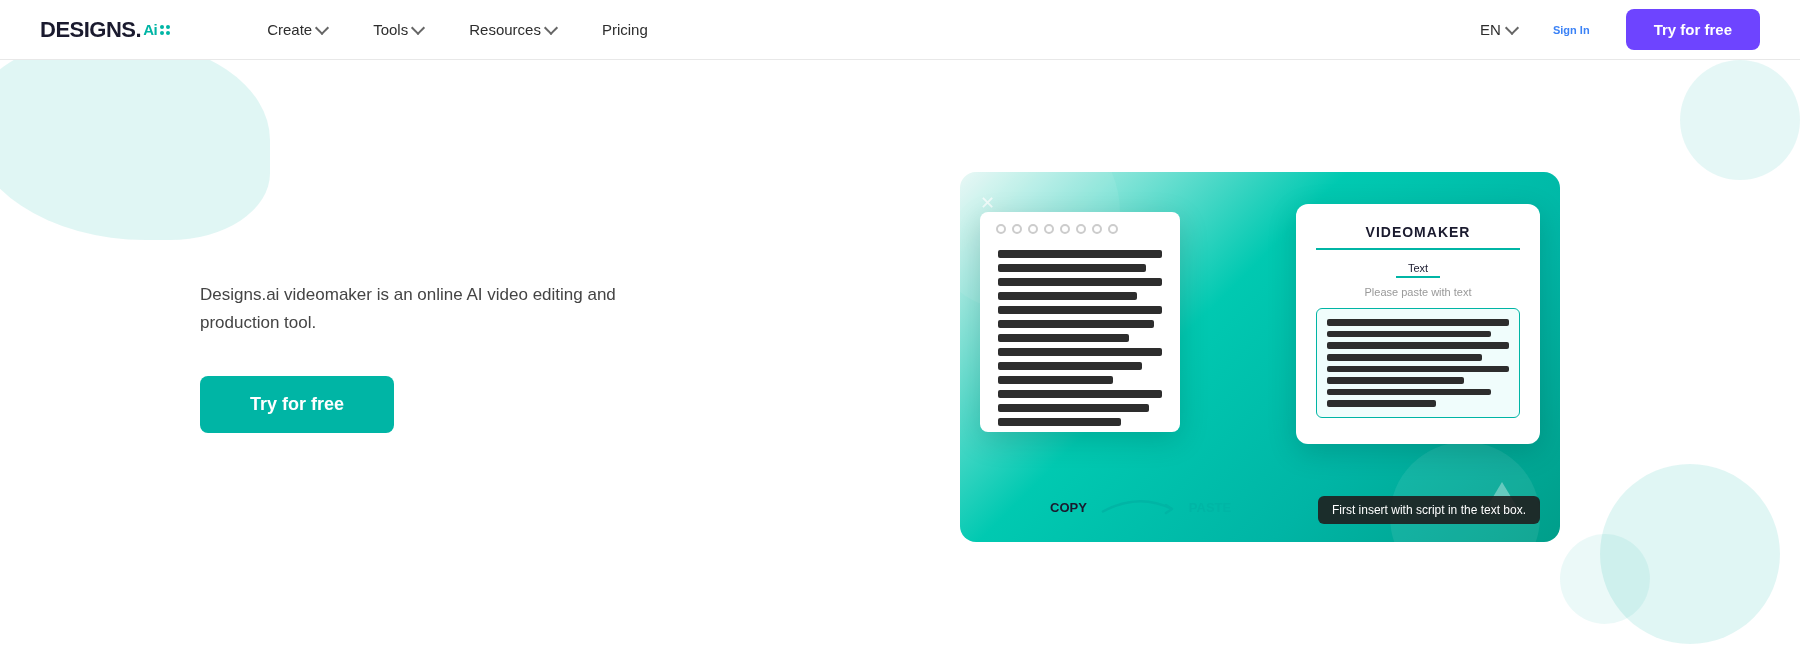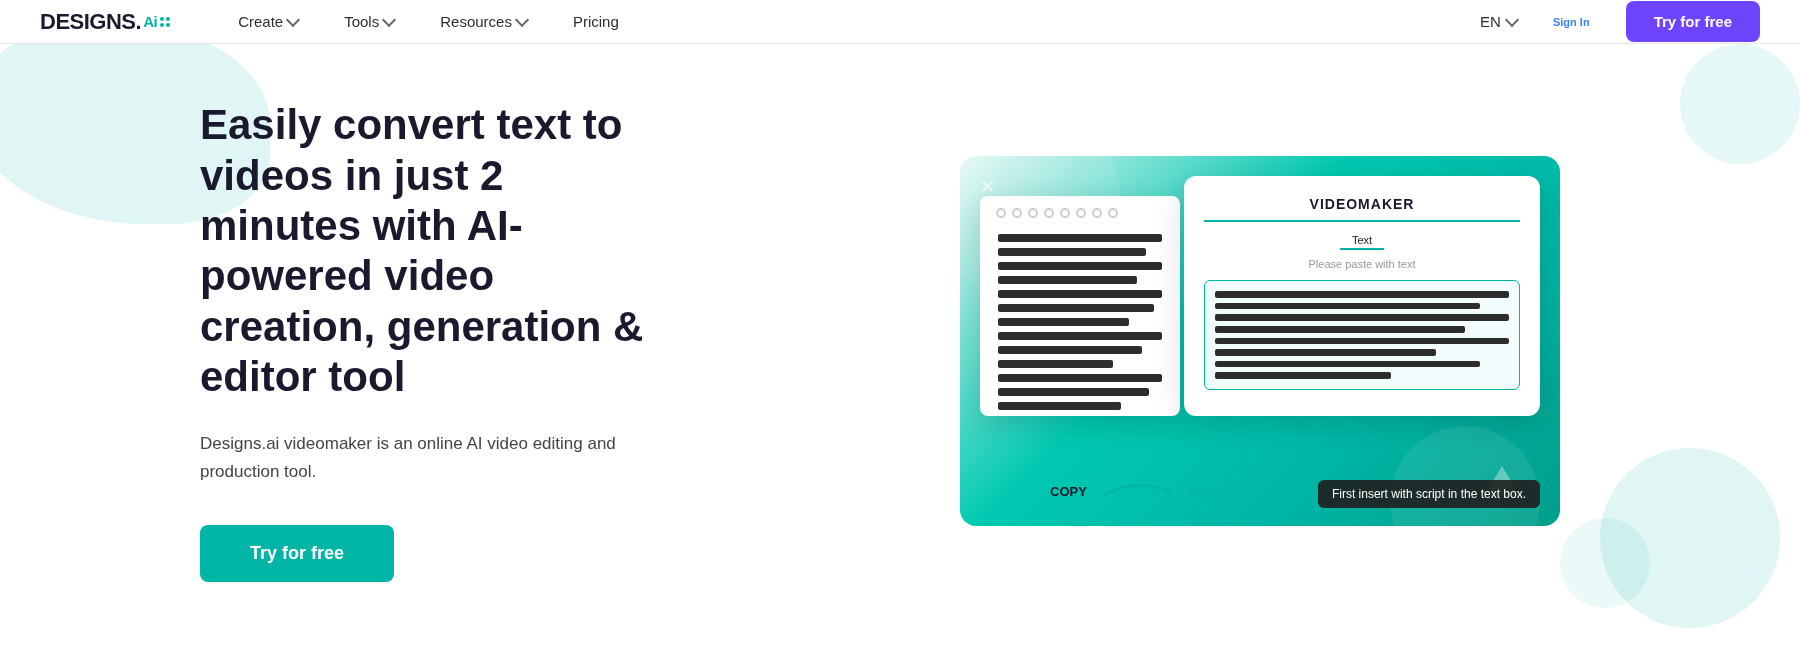--- a/index.html
+++ b/index.html
@@ -1,26 +1,27 @@
 <!DOCTYPE html>
 <html><head>
   <meta charset="utf-8">
   <style>
     * { margin: 0; padding: 0; box-sizing: border-box; }
     body { font-family: 'Arial', sans-serif; background: #fff; width: 1800px; min-height: 654px; overflow: hidden; }
 
     
     .navbar {
       display: flex;
-      height: 44px;
+      height: 60px;
       padding: 0 40px;
       border-bottom: 1px solid #e8e8e8;
       background: #fff;
       position: relative;
       z-index: 10;
+      gap: 29px;
     }
     .logo {
       display: flex;
       align-items: center;
       margin-right: 50px;
       font-size: 22px;
       font-weight: 900;
       color: #1a1a2e;
       letter-spacing: -0.5px;
     }
@@ -289,22 +290,22 @@
     .vm-text-line {
       height: 8px;
       background: #2d2d2d;
       border-radius: 2px;
     }
 
     
     .vm-card {
       position: absolute;
       right: 20px;
-      top: 20px;
-      width: 356px;
+      top: 32px;
+      width: 244px;
       height: 240px;
       background: #fff;
       border-radius: 12px;
       box-shadow: 0 8px 30px rgba(0,0,0,0.15);
       padding: 20px;
     }
     .vm-card-title {
       text-align: center;
       font-size: 14px;
       font-weight: 900;
@@ -443,21 +444,20 @@
 </nav>
 
 <section class="hero">
 
   <div class="bg-blob-top-left"></div>
   <div class="bg-blob-right-top"></div>
   <div class="bg-blob-right-bottom"></div>
   <div class="bg-blob-bottom-right-2"></div>
 
   <div class="hero-content">
-    <h1 class="hero-title">Easily convert text to videos in just 2 minutes with AI-powered video creation, generation &amp; editor tool</h1>
     <p class="hero-description">Designs.ai videomaker is an online AI video editing and production tool.</p>
     <button class="try-free-btn-hero">Try for free</button>
   </div>
 
   <div class="hero-image-container">
     <div class="videomaker-mockup">
 
       <div class="vm-circle-1"></div>
       <div class="vm-circle-2"></div>
       <div class="vm-triangle"></div>

